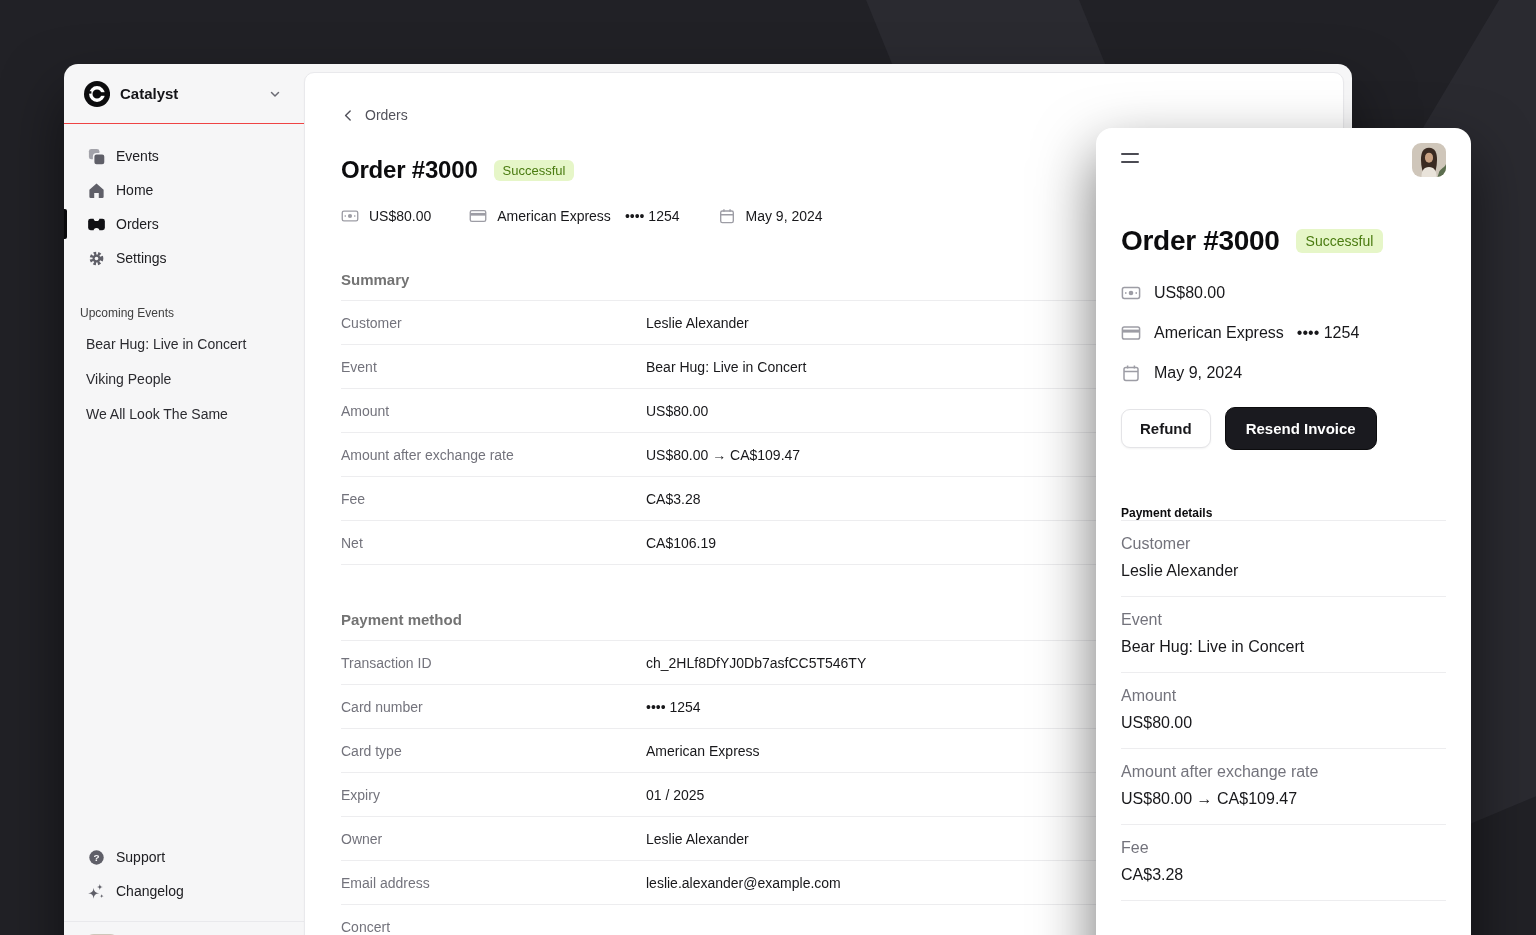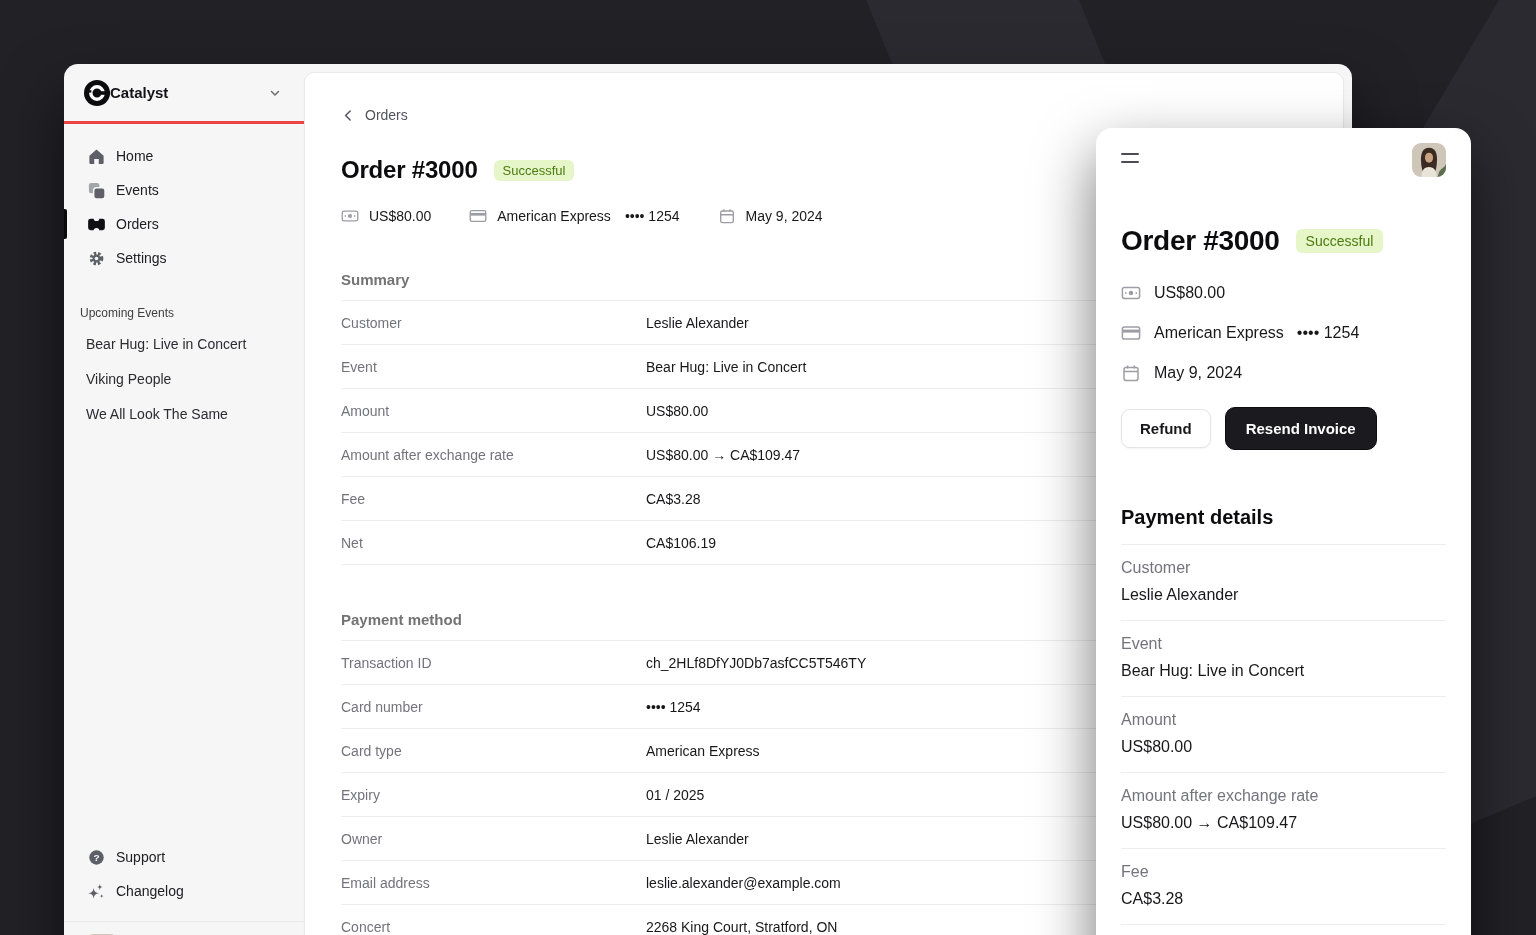--- a/index.html
+++ b/index.html
@@ -23,22 +23,22 @@
     background:#f6f6f7; border-radius:14px 14px 0 0;
     box-shadow:0 30px 60px rgba(0,0,0,.5);
     z-index:1;
   }
 
   
   .sidebar { position:absolute; left:0; top:0; width:240px; height:100%;
     display:flex; flex-direction:column; }
   .active-bar { position:absolute; left:0; top:145px; width:3px; height:30px;
     background:#0a0a0c; border-radius:0 2px 2px 0; }
-  .side-header { height:60px; display:flex; align-items:center; gap:0;
-    padding:0 22px 0 20px; border-bottom:3px solid #ef4444; cursor:pointer; }
+  .side-header { height:60px; display:flex; align-items:center; gap:10px;
+    padding:0 22px 0 20px; border-bottom:1px solid #ef4444; cursor:pointer; }
   .brand { font-size:15px; font-weight:700; color:#141418; flex:1; }
   .side-nav { padding:16px 16px 0 0; }
   .nav-item { display:flex; align-items:center; gap:10px; height:32px;
     margin-bottom:2px; padding-left:22px; font-size:14px; color:#202024; cursor:pointer; }
   .nav-item .nicon { width:20px; height:20px; display:flex; align-items:center; justify-content:center; }
   .section-label { margin:30px 0 8px; padding-left:16px; font-size:12px; color:#404040; }
   .event-item { display:flex; align-items:center; height:32px; margin-bottom:3px;
     padding-left:22px; font-size:14px; color:#2b2b30; cursor:pointer; }
   .side-spacer { flex:1; }
   .side-bottom { padding-bottom:12px; }
@@ -91,22 +91,22 @@
   .ov-meta { margin-top:24px; }
   .ov-meta-row { display:flex; align-items:center; gap:13px; height:24px;
     margin-bottom:16px; font-size:16px; color:#18181b; }
   .ov-buttons { display:flex; align-items:center; gap:14px; margin-top:22px; }
   .btn-outline { height:39px; padding:0 18px; border-radius:9px; background:#fff;
     border:1px solid #e4e4e7; font-size:15px; font-weight:700; color:#18181b;
     font-family:inherit; cursor:pointer; box-shadow:0 1px 2px rgba(0,0,0,.05); }
   .btn-dark { height:43px; padding:0 20px; border-radius:10px; background:#1a1a1f;
     border:1px solid #0c0c0e; font-size:15px; font-weight:700; color:#ffffff;
     font-family:inherit; cursor:pointer; }
-  .ov-pd-heading { margin-top:56px; font-size:20px; font-weight:700; color:#0c0c0e;
-    padding-bottom:15px; border-bottom:1px solid #ededef; }
+  .ov-pd-heading { margin-top:56px; font-size:12px; font-weight:700; color:#0c0c0e;
+    border-bottom:1px solid #ededef; }
   .ov-group { padding:14px 0 16px; border-bottom:1px solid #ededef; }
   .ov-label { font-size:16px; color:#73737c; }
   .ov-value { font-size:16px; color:#18181b; margin-top:9px; }
 
   svg { display:block; }
 </style>
 </head>
 <body>
 
 <div class="bg-shape shape-band"></div>
@@ -131,33 +131,33 @@
         <svg width="14" height="14" viewBox="0 0 16 16">
             <path d="M4 6.2 L8 10.2 L12 6.2" fill="none" stroke="#6b6b74" stroke-width="1.7" stroke-linecap="round" stroke-linejoin="round"></path>
           </svg>
       </span>
     </div>
 
     <nav class="side-nav">
       <div class="nav-item">
         <span class="nicon">
           <svg width="19" height="19" viewBox="0 0 20 20">
-              <path d="M2.5 9.2 L10 2.5 L17.5 9.2 V16.5 A1.3 1.3 0 0 1 16.2 17.8 H12.4 V12.6 H7.6 V17.8 H3.8 A1.3 1.3 0 0 1 2.5 16.5 Z" fill="#5f5f68"></path>
-            </svg>
-        </span>
-        <span>Home</span>
-      </div>
-      <div class="nav-item">
-        <span class="nicon">
-          <svg width="19" height="19" viewBox="0 0 20 20">
               <rect x="2" y="2" width="11" height="11" rx="2.6" fill="#a3a3aa"></rect>
               <rect x="7" y="7" width="12" height="12" rx="3" fill="#5f5f68" stroke="#f6f6f7" stroke-width="1.6"></rect>
             </svg>
         </span>
         <span>Events</span>
+      </div>
+      <div class="nav-item">
+        <span class="nicon">
+          <svg width="19" height="19" viewBox="0 0 20 20">
+              <path d="M2.5 9.2 L10 2.5 L17.5 9.2 V16.5 A1.3 1.3 0 0 1 16.2 17.8 H12.4 V12.6 H7.6 V17.8 H3.8 A1.3 1.3 0 0 1 2.5 16.5 Z" fill="#5f5f68"></path>
+            </svg>
+        </span>
+        <span>Home</span>
       </div>
       <div class="nav-item">
         <span class="nicon">
           <svg width="19" height="19" viewBox="0 0 20 20">
               <rect x="1.2" y="4" width="17.6" height="12" rx="2.6" fill="#101014"></rect>
               <circle cx="10" cy="3.4" r="3" fill="#f6f6f7"></circle>
               <circle cx="10" cy="16.6" r="3" fill="#f6f6f7"></circle>
             </svg>
         </span>
         <span>Orders</span>
@@ -323,21 +323,20 @@
       <div class="dl-row">
         <div class="dl-label">Owner</div>
         <div class="dl-value">Leslie Alexander</div>
       </div>
       <div class="dl-row">
         <div class="dl-label">Email address</div>
         <div class="dl-value">leslie.alexander@example.com</div>
       </div>
       <div class="dl-row">
         <div class="dl-label">Concert</div>
-        <div class="dl-value">2268 King Court, Stratford, ON</div>
       </div>
     </section>
   </main>
 </div>
 
 <div class="overlay-card">
 
   <div class="ov-topbar">
     <div class="hamburger">
         <span></span>

